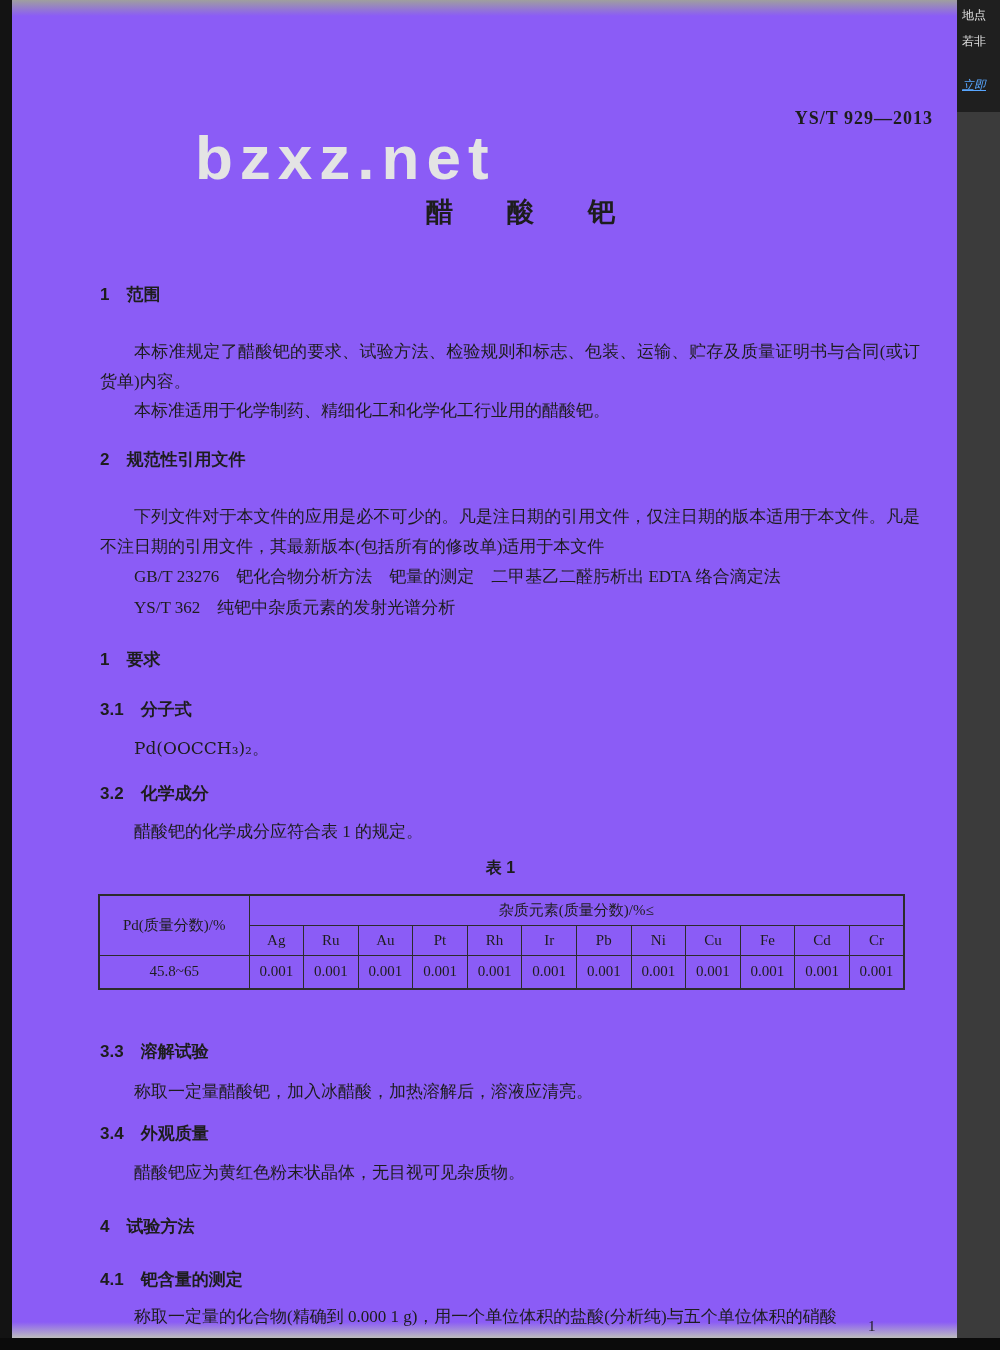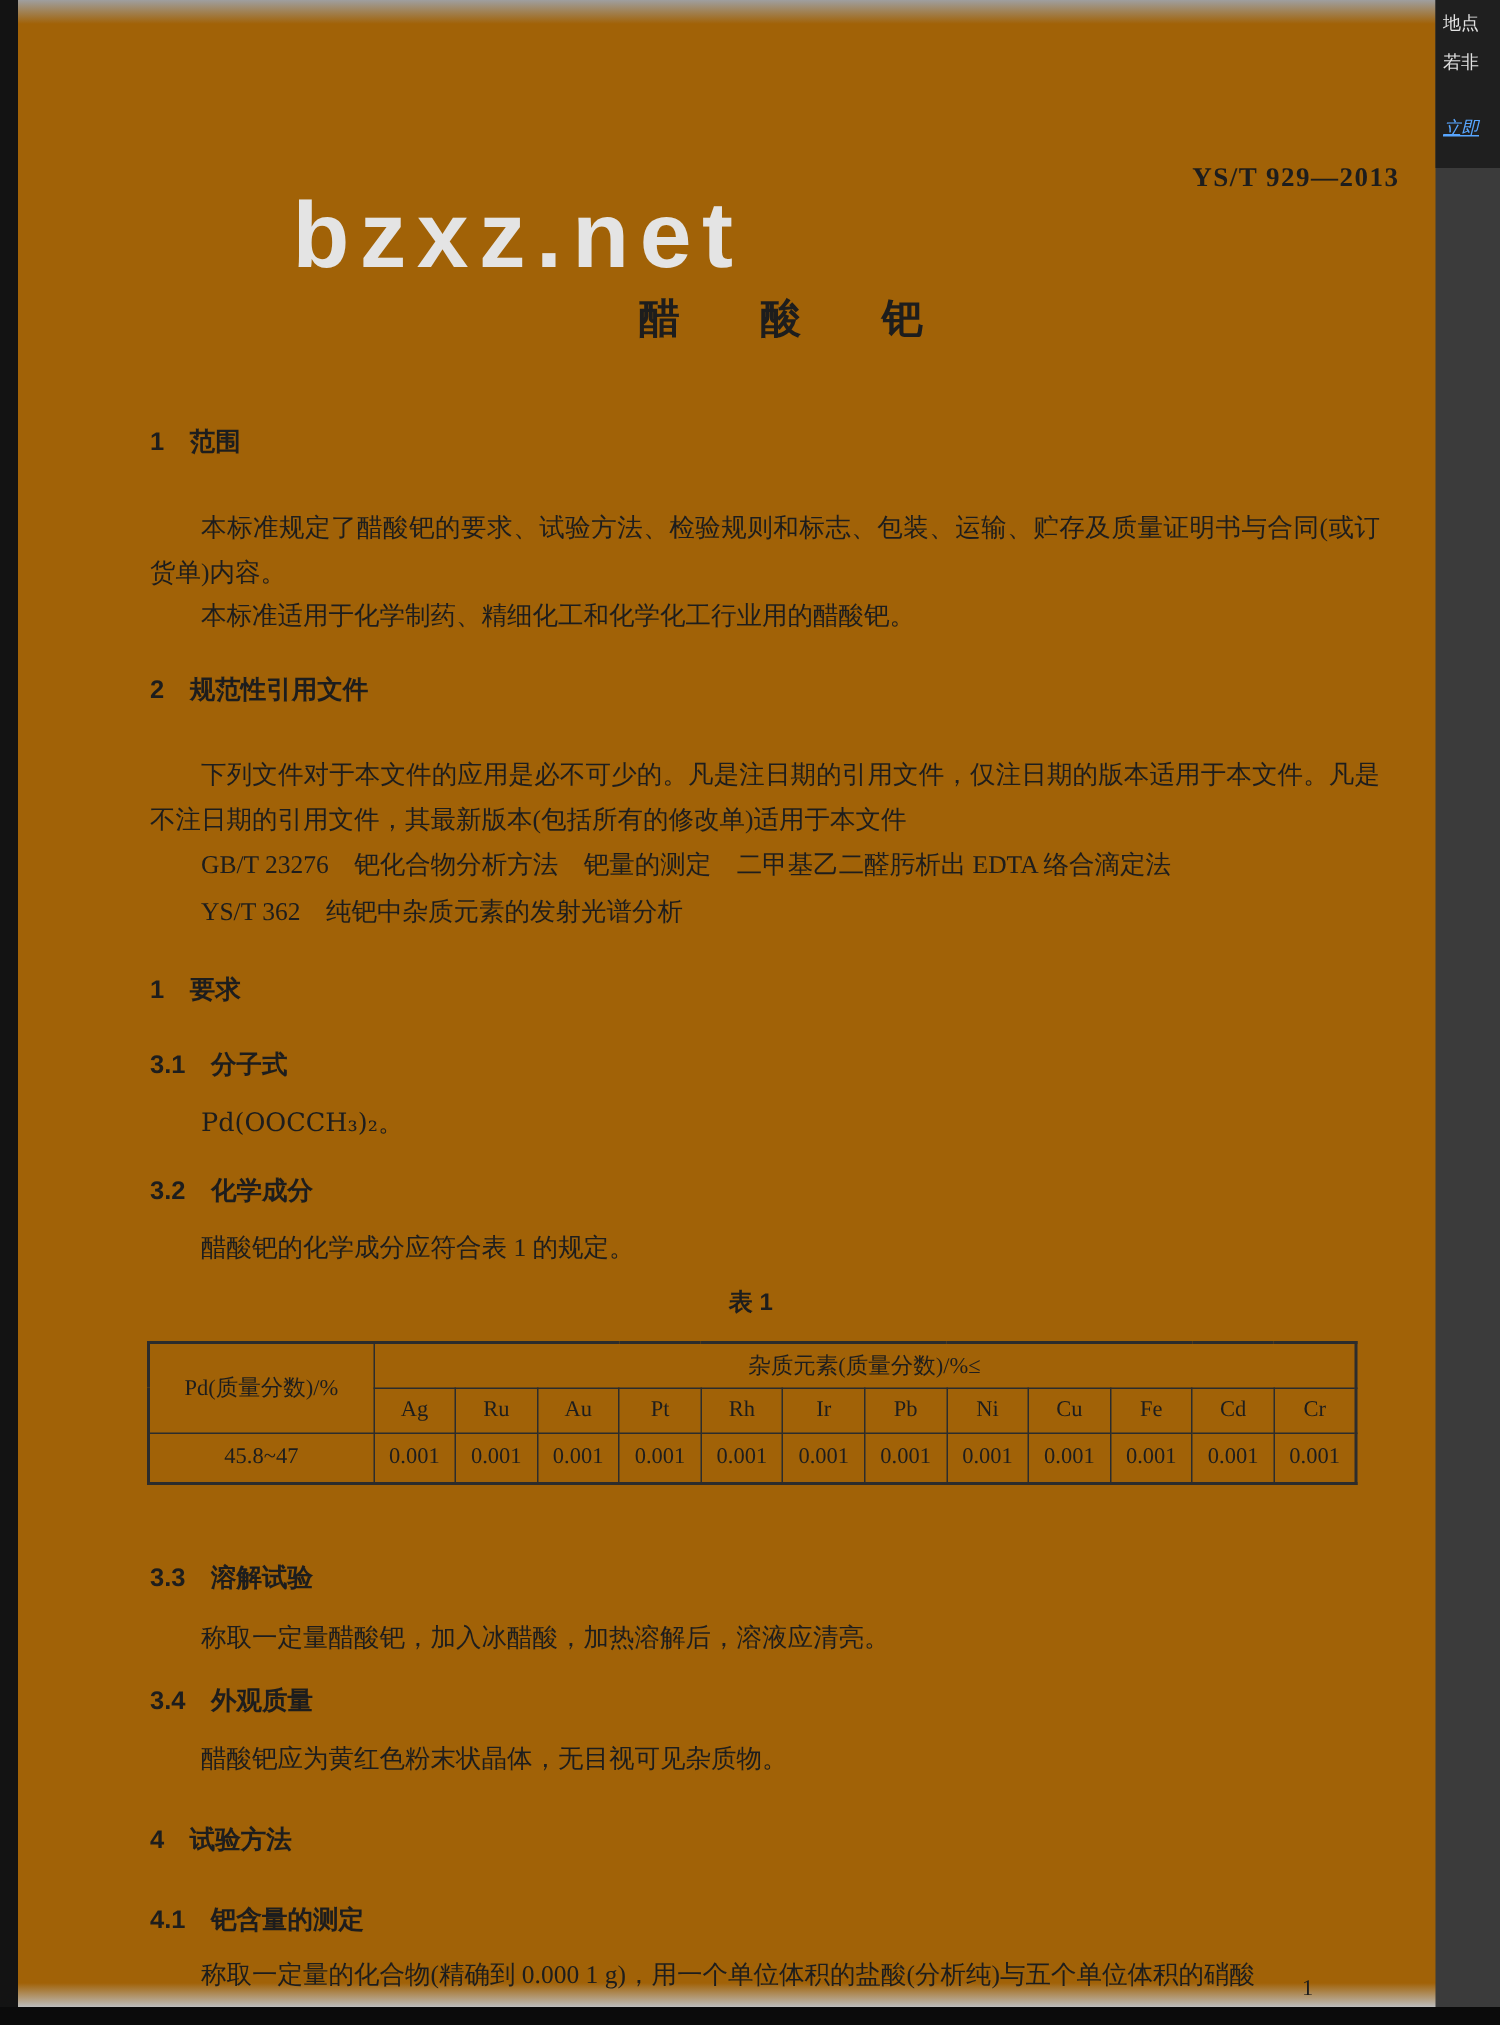--- a/index.html
+++ b/index.html
@@ -1,19 +1,19 @@
 <!DOCTYPE html>
 <html><head>
 <meta charset="utf-8">
 <style>
   * { margin:0; padding:0; box-sizing:border-box; }
   html,body { width:1000px; height:1350px; }
   body { position:relative; background:#ffffff; font-family:"Liberation Serif", serif; color:#1d1d1d; overflow:hidden; }
 
-  .page { position:absolute; left:12px; top:0; width:977px; height:1338px; background:#a16207; }
+  .page { position:absolute; left:12px; top:0; width:977px; height:1338px; background:#8b5cf6; }
   .top-fade { position:absolute; left:0; top:0; width:100%; height:16px;
               background:linear-gradient(to bottom, #9f9f9f, rgba(255,255,255,0)); }
   .bottom-fade { position:absolute; left:0; top:1322px; width:100%; height:16px;
               background:linear-gradient(to bottom, rgba(255,255,255,0), #bdbdbd); }
   .edge-left { position:absolute; left:0; top:0; width:12px; height:1350px; background:#131313; z-index:4; }
   .edge-right { position:absolute; left:957px; top:0; width:43px; height:1350px; background:#3b3b3b; z-index:4; }
   .edge-bottom { position:absolute; left:0; top:1338px; width:100%; height:12px; background:#0b0b0b; z-index:6; }
 
   .overlay-panel { position:absolute; left:957px; top:0; width:43px; height:112px; background:#1f1f1f;
                    z-index:7; color:#e2e2e2; font-family:"Liberation Sans", sans-serif; font-size:12px;
@@ -101,21 +101,21 @@
       <td>Rh</td>
       <td>Ir</td>
       <td>Pb</td>
       <td>Ni</td>
       <td>Cu</td>
       <td>Fe</td>
       <td>Cd</td>
       <td>Cr</td>
     </tr>
     <tr class="datarow">
-      <td>45.8~47</td>
+      <td>45.8~65</td>
       <td>0.001</td>
       <td>0.001</td>
       <td>0.001</td>
       <td>0.001</td>
       <td>0.001</td>
       <td>0.001</td>
       <td>0.001</td>
       <td>0.001</td>
       <td>0.001</td>
       <td>0.001</td>

